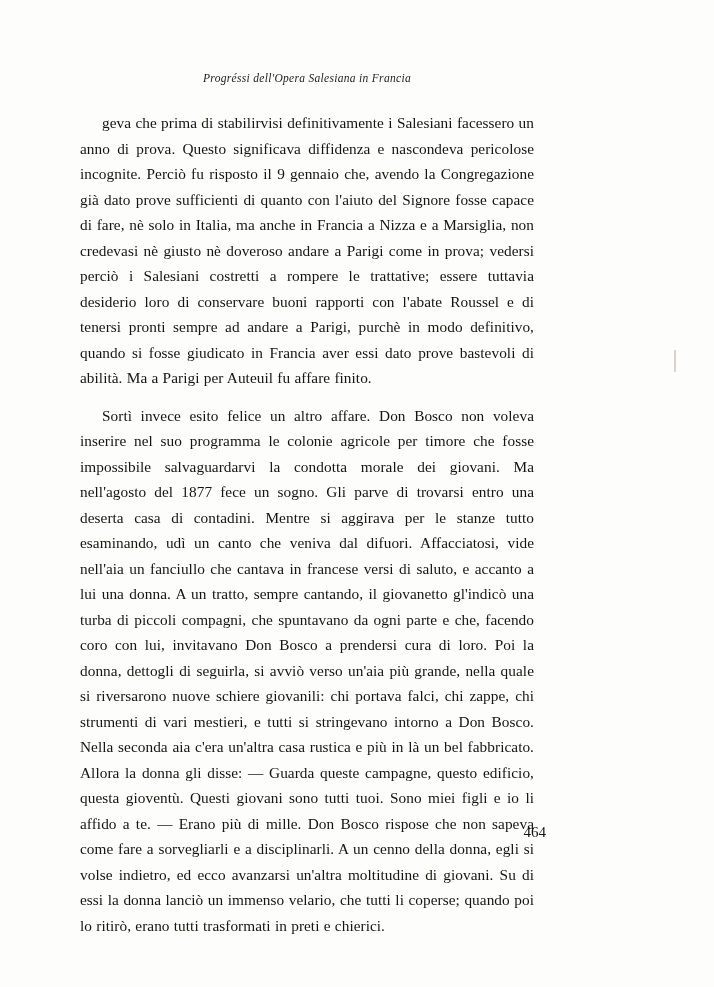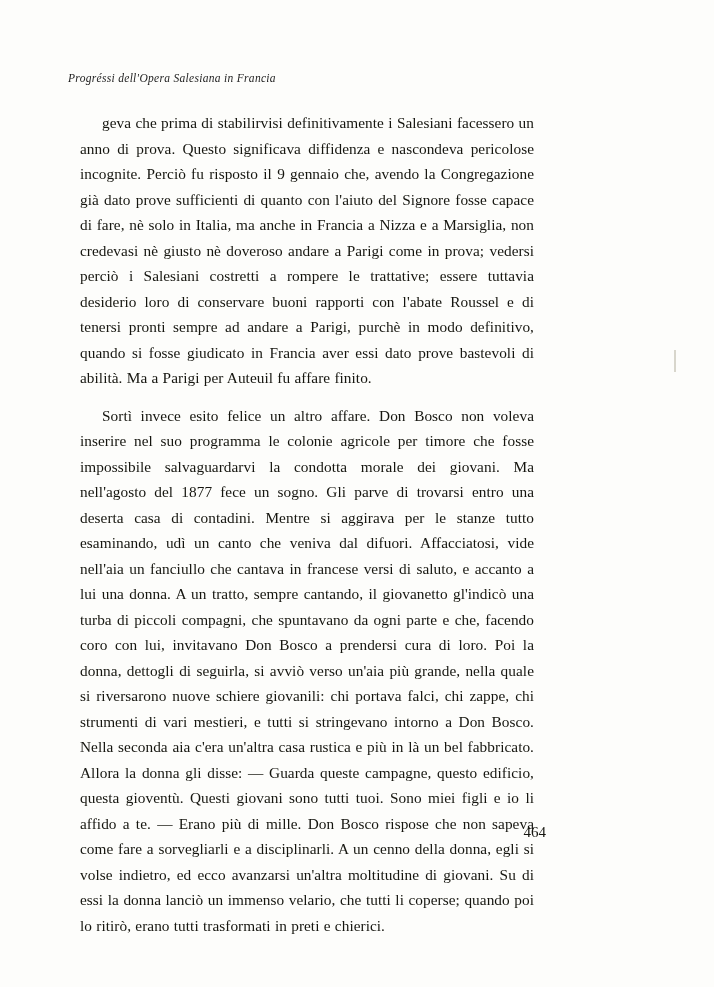--- a/index.html
+++ b/index.html
@@ -23,20 +23,21 @@
     height: 987px;
     background: #fdfdfb;
   }
   .page-inner {
     position: absolute;
     left: 68px;
     top: 72px;
     width: 478px;
   }
   .running-head {
+    text-align: center;
     font-style: italic;
     font-size: 11.5px;
     letter-spacing: 0.3px;
     color: #222;
     margin-bottom: 26px;
     font-family: "Liberation Serif", serif;
   }
   .body-text p {
     margin: 12px;
     text-align: justify;

